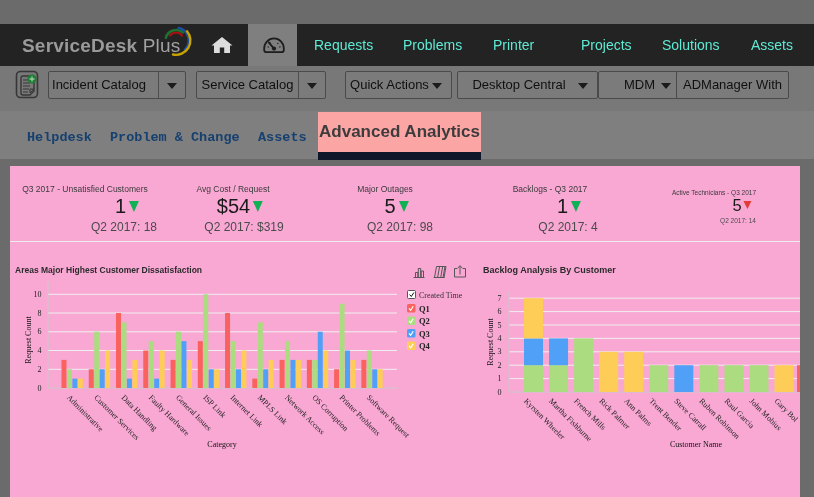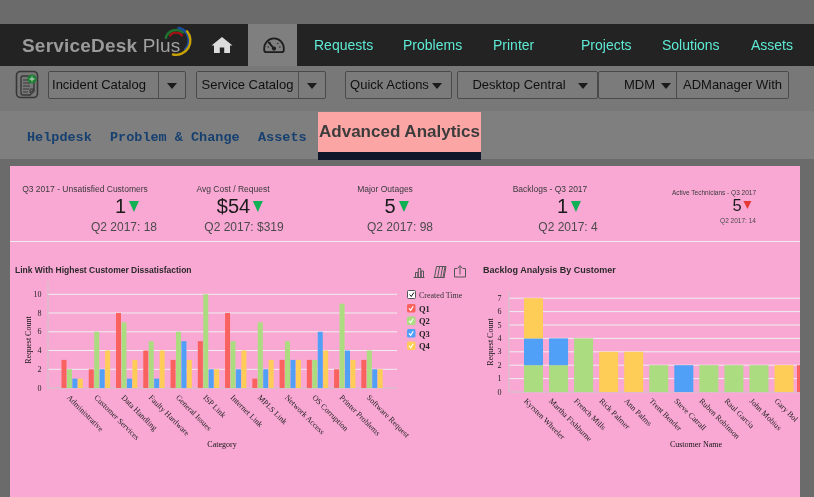--- a/index.html
+++ b/index.html
@@ -112,21 +112,21 @@
     <div class="kpit" style="left:540px;top:18px">Backlogs - Q3 2017</div>
     <div class="kpin" style="left:559px;top:29px">1<span class="tri"></span></div>
     <div class="kpis" style="left:558px;top:54px">Q2 2017: 4</div>
 
     <div class="kpit" style="left:704px;top:23px;font-size:6.5px">Active Technicians - Q3 2017</div>
     <div class="kpin" style="left:732px;top:29.5px;font-size:16.5px">5<span class="tri trir" style="border-left-width:4.5px;border-right-width:4.5px;border-top-width:8px;margin-left:2px"></span></div>
     <div class="kpis" style="left:728px;top:51px;font-size:6.5px">Q2 2017: 14</div>
 
     <div class="abs" id="kdiv"></div>
 
-    <div class="ctitle" style="left:5px;top:99px">Link With Highest Customer Dissatisfaction</div>
+    <div class="ctitle" style="left:5px;top:99px">Areas Major Highest Customer Dissatisfaction</div>
     <div class="ctitle" style="left:473px;top:99px;font-size:9px">Backlog Analysis By Customer</div>
     <svg class="abs" style="left:402px;top:97px" width="56" height="17" viewBox="0 0 56 17">
 <g stroke="#565656" fill="none" stroke-width="1">
 <path d="M1.5 14.5h11"></path>
           <path d="M3.5 14 v-4.5 h2.3 v4.5"></path>
           <path d="M6.3 14 v-8.5 h2.4 v8.5"></path>
           <path d="M9.2 14 v-6 h2.3 v6"></path>
 </g>
 <g stroke="#565656" fill="none" stroke-width="1">
 <path d="M24.5 3.5 h9.5 l-2 11 h-9.5 Z"></path>

